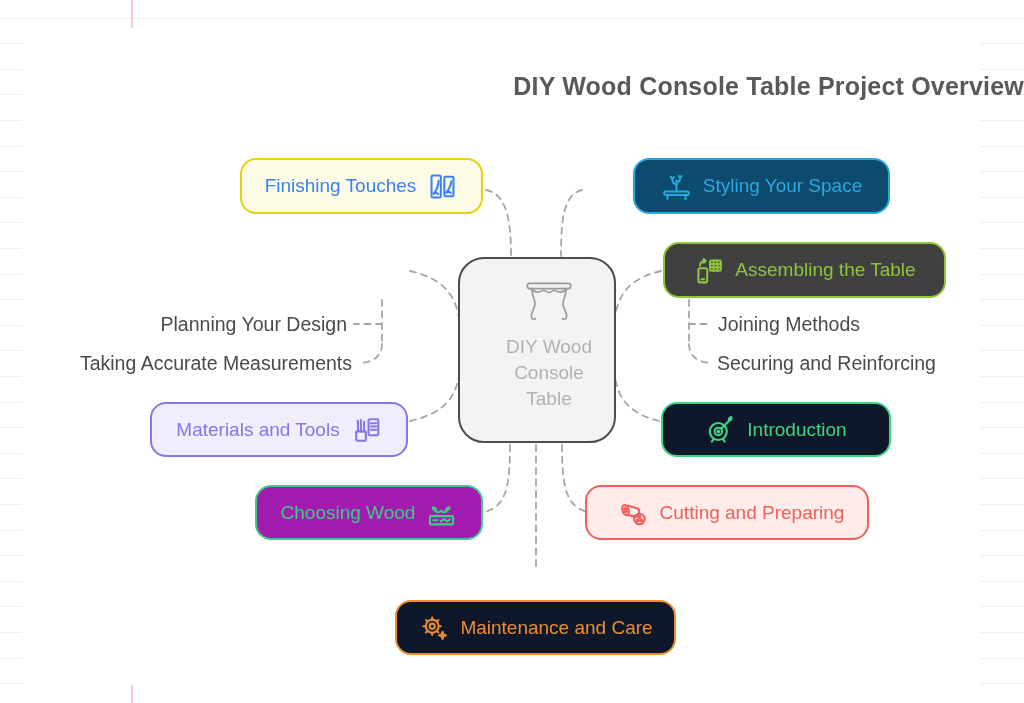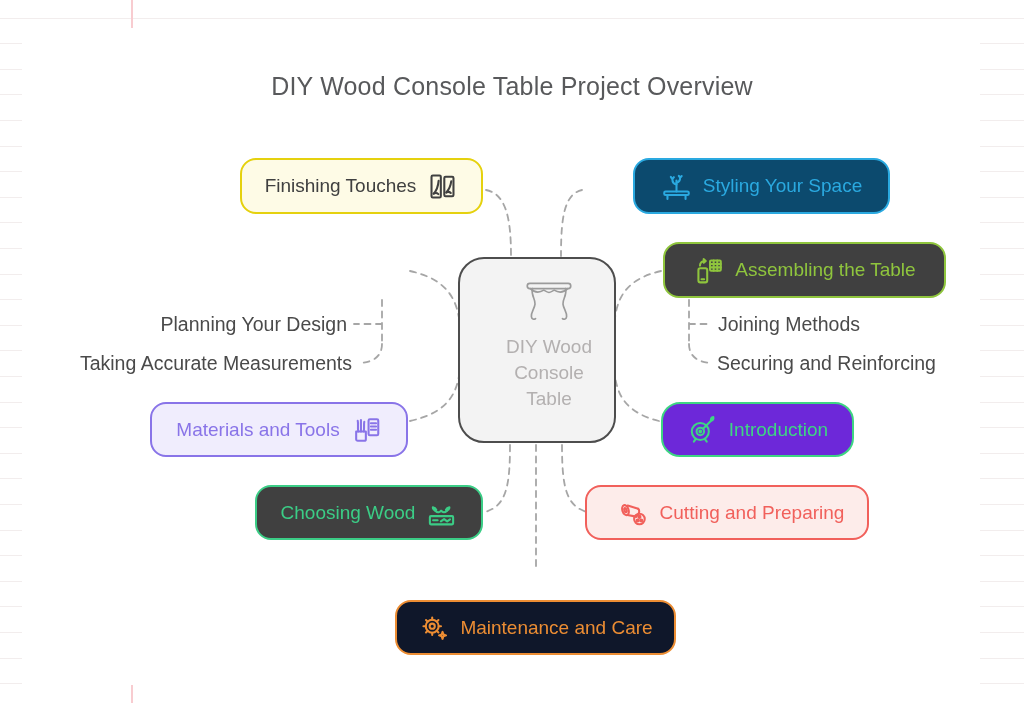--- a/index.html
+++ b/index.html
@@ -5,22 +5,22 @@
   * { margin:0; padding:0; box-sizing:border-box; }
   html,body { width:1024px; height:703px; background:#fff; font-family:"Liberation Sans", sans-serif; overflow:hidden; }
   #stage { position:relative; width:1024px; height:703px; background:#fff; }
 
   
   .paper { position:absolute; left:0; top:-7px; right:0; height:720px;
     background:repeating-linear-gradient(to bottom, transparent 0, transparent 24.6px, #f2eded 24.6px, #f2eded 25.6px); }
   .margin-line { position:absolute; left:131px; top:0; width:1.5px; height:703px; }
   .card { position:absolute; left:22px; top:28px; width:958px; height:657px; background:#fff; }
 
-  .title { position:absolute; left:0; top:72px; width:1024px; text-align:center;
-    font-size:25px; font-weight:normal; letter-spacing:0.2px; }
+  .title { position:absolute; left:0; top:72px; width:1024px; text-align:right;
+    font-size:25px; font-weight:bold; letter-spacing:0.2px; }
 
   svg.connectors { position:absolute; left:0; top:0; width:1024px; height:703px; }
   svg.connectors path { fill:none; stroke:currentColor; stroke-width:1.8; stroke-dasharray:6 5.5; stroke-linecap:round; }
 
   .node { position:absolute; display:flex; align-items:center; justify-content:center; gap:11px;
     border:2.5px solid; border-radius:16px; font-size:19px; white-space:nowrap; }
   .node .ic { display:flex; align-items:center; }
   .node svg { display:block; }
 
   .center-node { position:absolute; left:458px; top:257px; width:158px; height:186px;
@@ -50,21 +50,21 @@
     <path d="M659,421 C631,414 618,400 615,376"></path>
     <path d="M510,445 C510,487 506,506 485,512"></path>
     <path d="M536,445 L536,566"></path>
     <path d="M562,445 C562,487 566,506 587,512"></path>
     <path d="M382,300 L382,346 M382,324 L354,324 M382,344 C382,355 375,362 360,363"></path>
     <path d="M689,300 L689,346 M689,324 L712,324 M689,344 C689,355 696,362 711,363"></path>
   </svg>
 
   <div class="title" style="color: rgb(88, 89, 91);">DIY Wood Console Table Project Overview</div>
 
-  <div class="node" style="left: 240px; top: 158px; width: 243px; height: 56px; border-color: rgb(229, 209, 14); background: rgb(254, 251, 230); color: #404040;">
+  <div class="node" style="left: 240px; top: 158px; width: 243px; height: 56px; border-color: rgb(229, 209, 14); background: rgb(254, 251, 230); color: #3b82f6;">
     <span>Finishing Touches</span>
     <span class="ic">
       <svg class="icon" width="31" height="31" viewBox="0 0 24 24">
         <rect x="3.5" y="3.5" width="7.2" height="17" rx="1"></rect>
         <rect x="13.4" y="4.5" width="7.1" height="15" rx="1"></rect>
         <path d="M5.2,17.5 C7.5,15 8.6,12 9,7.6"></path>
         <path d="M5.2,17.5 C6.5,16.8 7.8,16.9 8.8,17.9"></path>
         <path d="M15,16.6 C17.3,14.1 18.3,11.6 18.8,7.9"></path>
         <path d="M15,16.6 C16.3,15.9 17.5,16.1 18.4,17"></path>
       </svg>
@@ -105,35 +105,35 @@
         <path d="M4,13.5 H11.5 V19.5 a1.2,1.2 0 0 1 -1.2,1.2 H5.2 A1.2,1.2 0 0 1 4,19.5 Z"></path>
         <path d="M5.6,13.5 C5,10 5.8,7.5 5.2,5.2"></path>
         <path d="M7.7,13.5 V4.6"></path>
         <path d="M9.9,13.5 C10.4,10.5 9.8,8 10.3,6"></path>
         <rect x="13.6" y="4" width="7.5" height="12.5" rx="1"></rect>
         <path d="M15.4,7.2 h4 M15.4,9.7 h4 M15.4,12.2 h4"></path>
       </svg>
     </span>
   </div>
 
-  <div class="node" style="left: 661px; top: 402px; width: 193px; height: 55px; border-color: rgb(62, 213, 131); background: #6d28d9; color: rgb(62, 213, 131); border-radius: 19px;">
+  <div class="node" style="left: 661px; top: 402px; width: 230px; height: 55px; border-color: rgb(62, 213, 131); background: #0f172a; color: rgb(62, 213, 131);">
     <span class="ic">
       <svg class="icon" width="31" height="31" viewBox="0 0 24 24">
         <circle cx="10.3" cy="13.5" r="6.6"></circle>
         <circle cx="10.3" cy="13.5" r="2.9"></circle>
         <circle cx="10.3" cy="13.5" r="0.7" fill="currentColor"></circle>
         <path d="M12.6,11.2 L18.6,5.2"></path>
         <path d="M18.6,5.2 C18.2,3.7 18.8,2.7 20.4,2.4 C20.7,4 20,5 18.6,5.2 Z"></path>
         <path d="M6.6,19.6 L5.3,21.4 M14,19.6 L15.3,21.4"></path>
       </svg>
     </span>
     <span>Introduction</span>
   </div>
 
-  <div class="node" style="left: 255px; top: 485px; width: 228px; height: 55px; border-color: rgb(59, 205, 134); background: #404040; color: rgb(59, 205, 134);">
+  <div class="node" style="left: 255px; top: 485px; width: 228px; height: 55px; border-color: rgb(59, 205, 134); background: #a21caf; color: rgb(59, 205, 134);">
     <span>Choosing Wood</span>
     <span class="ic">
       <svg class="icon" width="31" height="31" viewBox="0 0 24 24">
         <rect x="3" y="14.8" width="18" height="6.4" rx="0.8"></rect>
         <path d="M5.5,18 h3.5"></path>
         <path d="M11.5,18.9 L14,17.1 L16.4,18.9 L18.6,17.3"></path>
         <path d="M7.4,10.8 C8.7,12.2 10.4,12.2 11.7,10.6 C12.9,12.2 14.7,12.2 16,10.8"></path>
         <path d="M7.4,10.8 C6.2,10.4 5.3,9.3 5.3,8 C6.7,8.3 7.5,9 7.9,9.9"></path>
         <path d="M16,10.8 C17.2,10.4 18.1,9.3 18.1,8 C16.7,8.3 15.9,9 15.5,9.9"></path>
       </svg>

